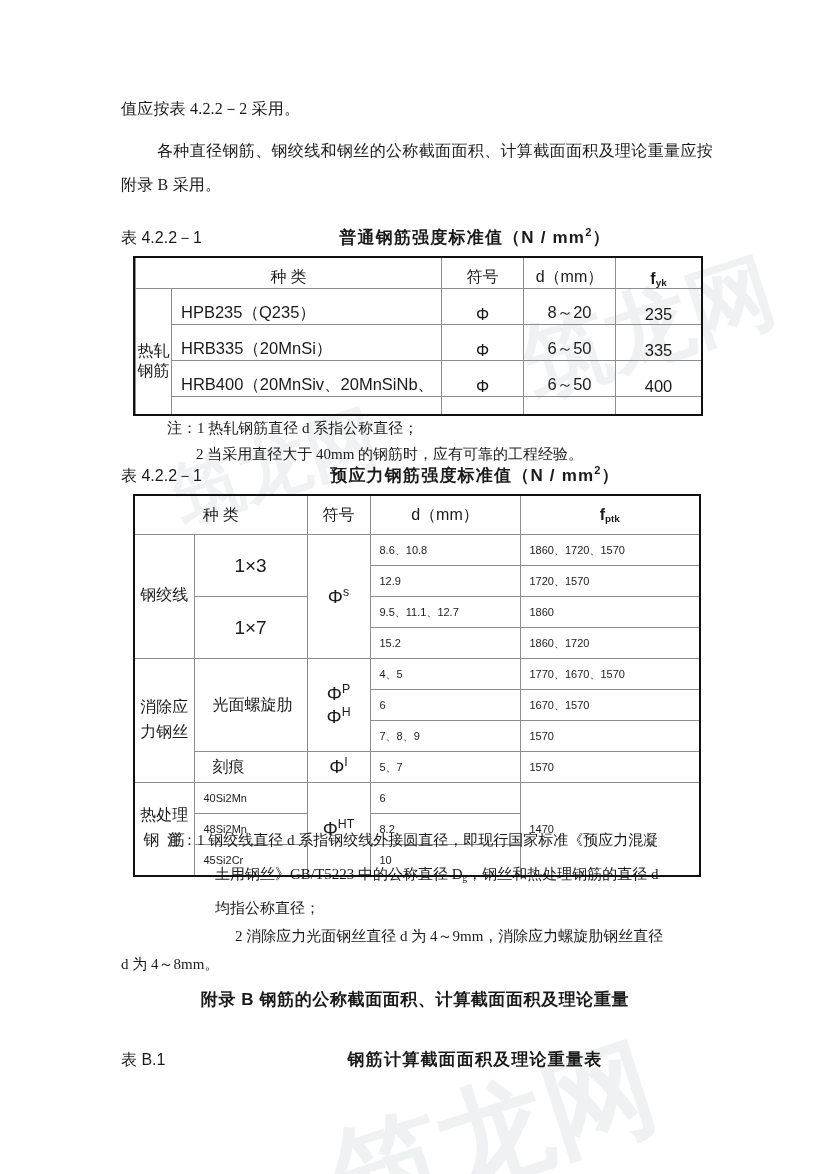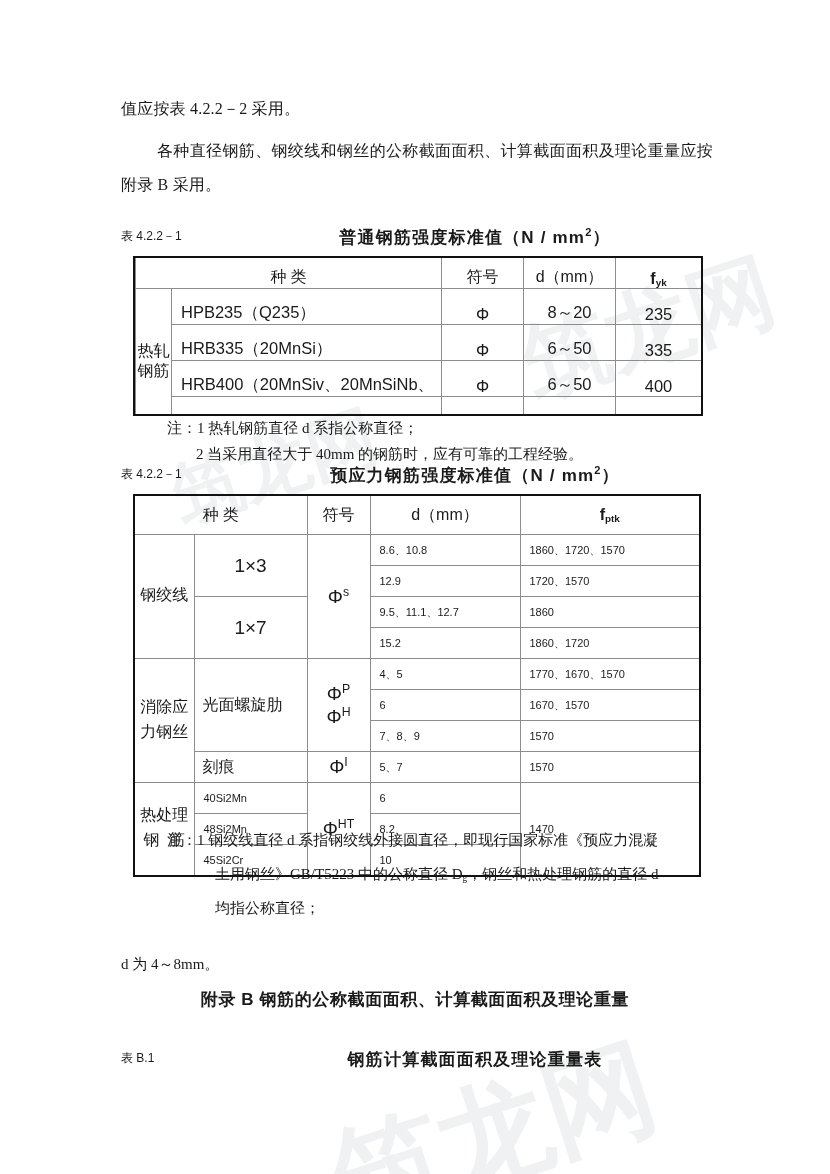--- a/index.html
+++ b/index.html
@@ -17,21 +17,21 @@
   .wm { position:absolute; color:#f0f1f2; font-weight:bold; pointer-events:none;
         font-family:"Liberation Sans",sans-serif; user-select:none; }
   .wm1 { left:520px; top:270px; font-size:86px; transform:rotate(-18deg); }
   .wm2 { left:330px; top:1060px; font-size:110px; transform:rotate(-18deg); }
   .wm3 { left:170px; top:420px; font-size:70px; transform:rotate(-18deg); }
 
   .para { position:absolute; font-size:16px; line-height:34px; letter-spacing:.2px; }
   .p1 { left:121px; top:92px; width:600px; }
   .p2 { left:121px; top:134px; width:592px; text-align:justify; }
 
-  .cap { position:absolute; font-size:12px; }
+  .cap { position:absolute; font-size:16px; }
   .cap-label { font-family:"Liberation Sans",sans-serif; }
   .cap-title { font-family:"Liberation Sans",sans-serif; font-weight:bold; font-size:17px; letter-spacing:1.2px; }
   sup.sm { font-size:.65em; vertical-align:super; }
   sub.sm { font-size:.62em; vertical-align:-.22em; }
 
   
   .t1wrap { position:absolute; left:133px; top:256px; width:566px; height:156px; overflow:hidden;
             border-top:2.2px solid #111; border-left:2.2px solid #111;
             border-right:2.2px solid #111; border-bottom:2.2px solid #111; }
   .t1 { border-collapse:collapse; width:566px; table-layout:fixed; position:relative; top:-13px; }
@@ -55,21 +55,21 @@
         table-layout:fixed; border:2.2px solid #111; }
   .t2 td { border:0.9px solid #8d8d8d; font-size:16px; height:26px; padding:2px 0; vertical-align:middle; }
   .t2 .k1 { width:60px; }  .t2 .k2 { width:113px; }
   .t2 .k3 { width:63px; }  .t2 .k4 { width:150px; }
   .t2 .k5 { width:180px; }
   .t2 .hd  { text-align:center; font-family:"Liberation Serif",serif; height:34px; }
   .t2 .hds { text-align:center; font-family:"Liberation Sans",sans-serif; height:34px; }
   .t2 .cn  { text-align:center; font-family:Liberation Mono, monospace; line-height:25px; }
   .t2 .lat { padding-left:9px; font-family:"Liberation Sans",sans-serif; font-size:11px; }
   .t2 .latc{ text-align:center; font-family:"Liberation Sans",sans-serif; font-size:19px; }
-  .t2 .cnl { padding-left:8px; font-family:"Liberation Serif",serif; font-size:16px; }
+  .t2 .cnl { padding-left:18px; font-family:"Liberation Serif",serif; font-size:16px; }
   .t2 .thickTop { border-top:1.8px solid #111; }
 
   .appendix { position:absolute; left:0; width:830px; text-align:center; top:988px;
               font-family:"Liberation Sans",sans-serif; font-weight:bold; font-size:17px; letter-spacing:.6px; }
 </style>
 </head>
 <body>
 
 <div class="page">
 
@@ -222,20 +222,21 @@
       <td class="lat">10</td>
     </tr>
   </tbody>
     </table>
 
   <div class="note" style="left:167px; top:826px;">注：1 钢绞线直径 d 系指钢绞线外接圆直径，即现行国家标准《预应力混凝</div>
   <div class="note" style="left:215px; top:860px;">
     <span>土用钢丝》GB/T5223 中的公称直径 D</span><sub class="sm">g</sub><span>，钢丝和热处理钢筋的直径 d</span>
   </div>
   <div class="note" style="left:215px; top:894px;text-align:right;">均指公称直径；</div>
+  <div class="note" style="left:235px; top:922px;">2 消除应力光面钢丝直径 d 为 4～9mm，消除应力螺旋肋钢丝直径</div>
   <div class="note" style="left:121px; top:950px;">d 为 4～8mm。</div>
 
   <div class="appendix">附录 B   钢筋的公称截面面积、计算截面面积及理论重量</div>
 
   <div class="cap cap-label" style="left:121px; top:1050px;">表 B.1</div>
   <div class="cap cap-title" style="left:0; top:1048px; width:830px; text-align:center; padding-left:60px;">钢筋计算截面面积及理论重量表</div>
 
 </div>
 
 </body></html>

